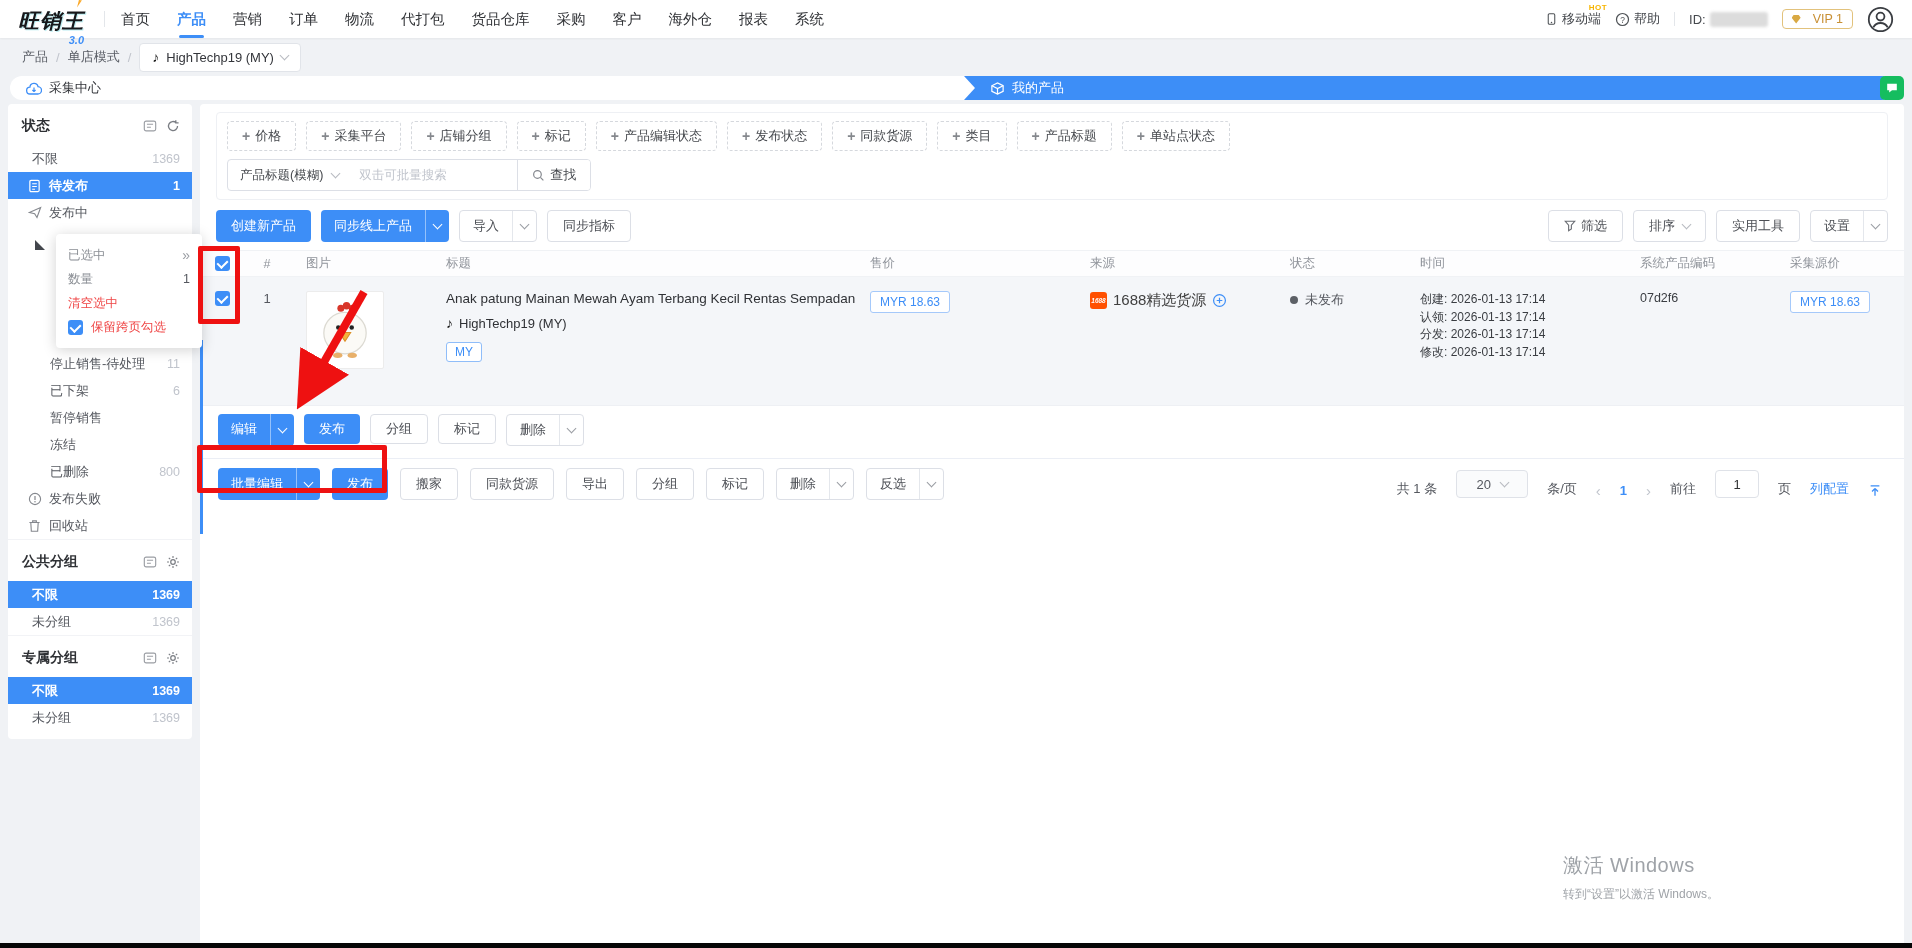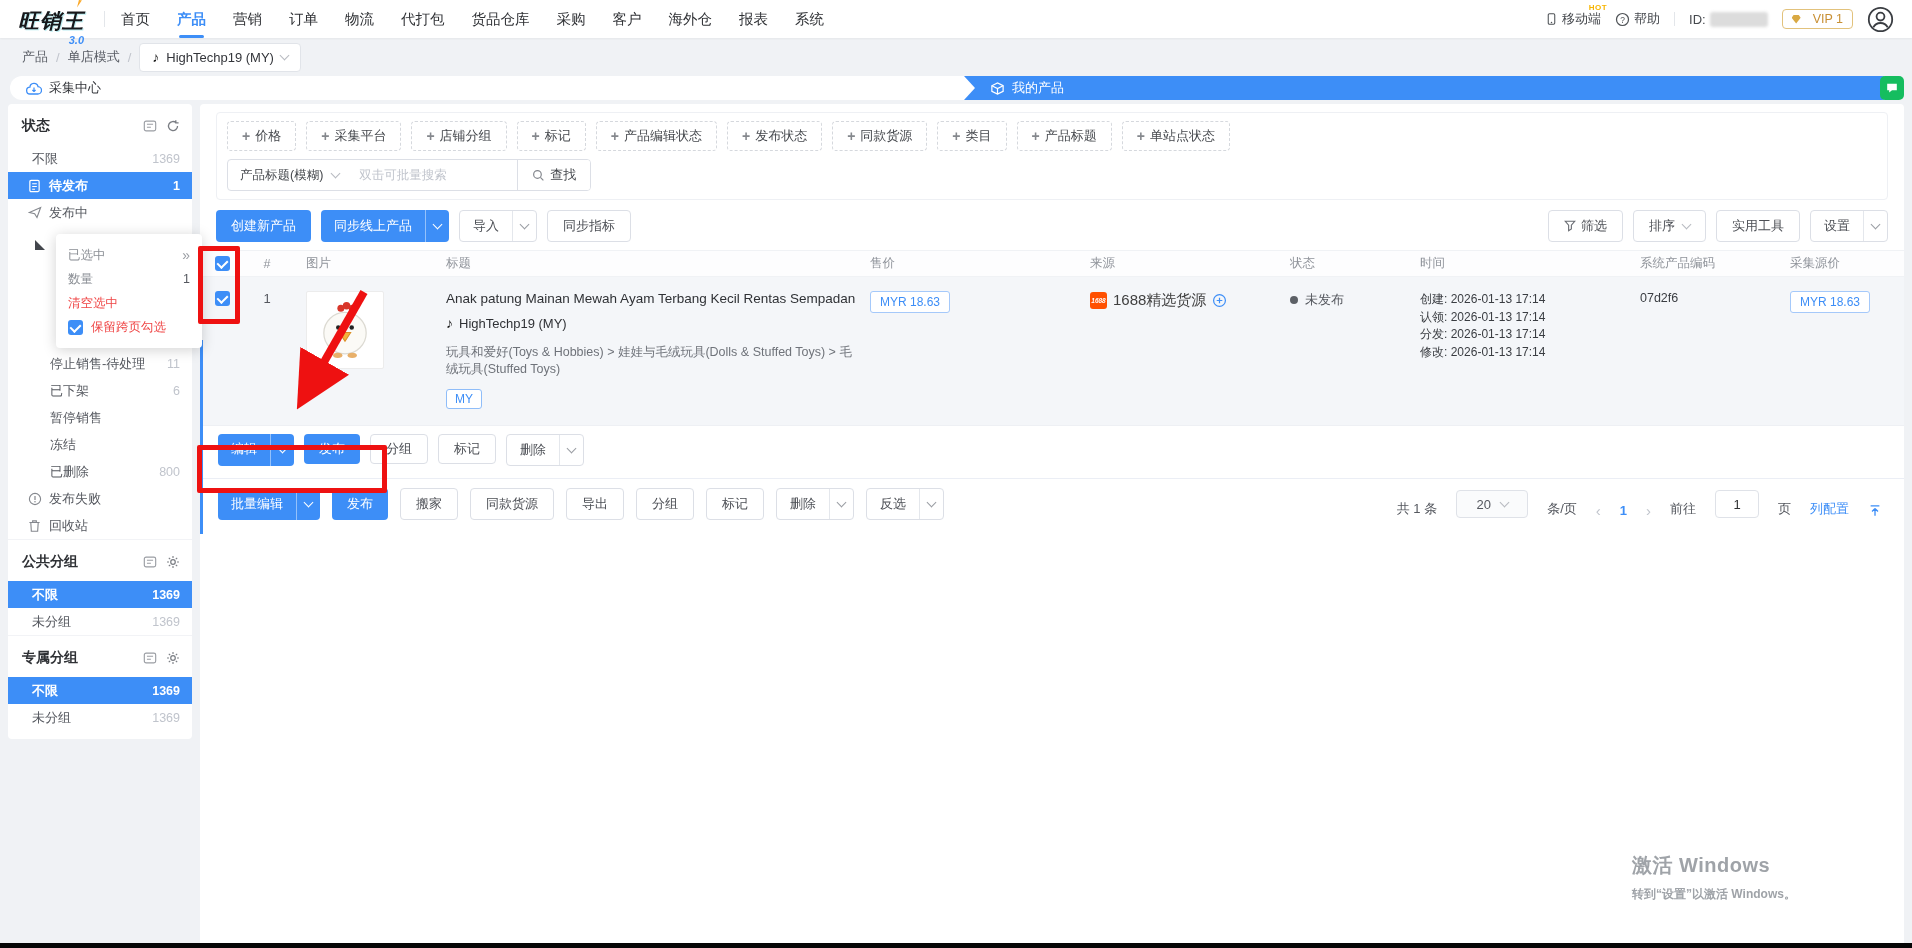--- a/index.html
+++ b/index.html
@@ -125,21 +125,21 @@
   .pg-arrow { color:#c0c4cc; font-size:15px; cursor:pointer; line-height:1; }
   .pg-cur { color:#3d8ef7; font-weight:bold; cursor:pointer; }
   .pg-input { width:44px; height:28px; border:1px solid #dfe2e8; border-radius:4px; text-align:center; font-size:13px; color:#303133; outline:none; font-family:"Liberation Sans",sans-serif; }
   .pg-link { color:#3d8ef7; cursor:pointer; }
 
   
   .anno { position:absolute; border:5px solid #ee1111; border-radius:2px; z-index:40; pointer-events:none; }
   #anno-box1 { left:198px; top:246px; width:42px; height:78px; }
   #anno-box2 { left:197px; top:445px; width:190px; height:48px; }
   #anno-arrow { position:absolute; left:0; top:0; width:1912px; height:948px; z-index:39; pointer-events:none; }
-  .watermark { position:absolute; left:1632px; top:852px; color:#9fa3a8; z-index:3;font-weight:bold; }
+  .watermark { position:absolute; left:1563px; top:852px; color:#9fa3a8; z-index:3; }
   .watermark .l1 { font-size:20px; letter-spacing:.5px; }
   .watermark .l2 { font-size:12px; margin-top:7px; }
   .bottom-strip { position:absolute; left:0; bottom:0; width:100%; height:5px; background:#060606; z-index:50; }
 </style>
 </head>
 <body>
 
 <header class="nav">
   <div class="logo">
     <span class="logo-bolt"></span>
@@ -484,21 +484,20 @@
               <rect x="4.5" y="1.5" width="9" height="10.5" rx="1.2" fill="#fff" stroke="#b3b6bc" stroke-width="1.2"></rect>
               <rect x="2" y="4" width="9" height="10.5" rx="1.2" fill="#fff" stroke="#b3b6bc" stroke-width="1.2"></rect>
             </svg>
         </span>
         <span class="pl6">
           <div class="p-title">Anak patung Mainan Mewah Ayam Terbang Kecil Rentas Sempadan</div>
           <div class="p-shop">
             <span class="note">♪</span>
             <span>HighTechp19 (MY)</span>
           </div>
-          <div class="p-cat">玩具和爱好(Toys &amp; Hobbies) &gt; 娃娃与毛绒玩具(Dolls &amp; Stuffed Toys) &gt; 毛绒玩具(Stuffed Toys)</div>
           <span class="tag-site">MY</span>
         </span>
         <span class="pl8">
           <span class="tag-price">MYR 18.63</span>
         </span>
         <span class="pl8 src-line">
           <span class="badge-1688">1688</span>
           <span class="src-link">1688精选货源</span>
           <svg width="15" height="15" viewBox="0 0 16 16">
               <circle cx="8" cy="8" r="6.3" fill="none" stroke="#3d8ef7" stroke-width="1.3"></circle>

